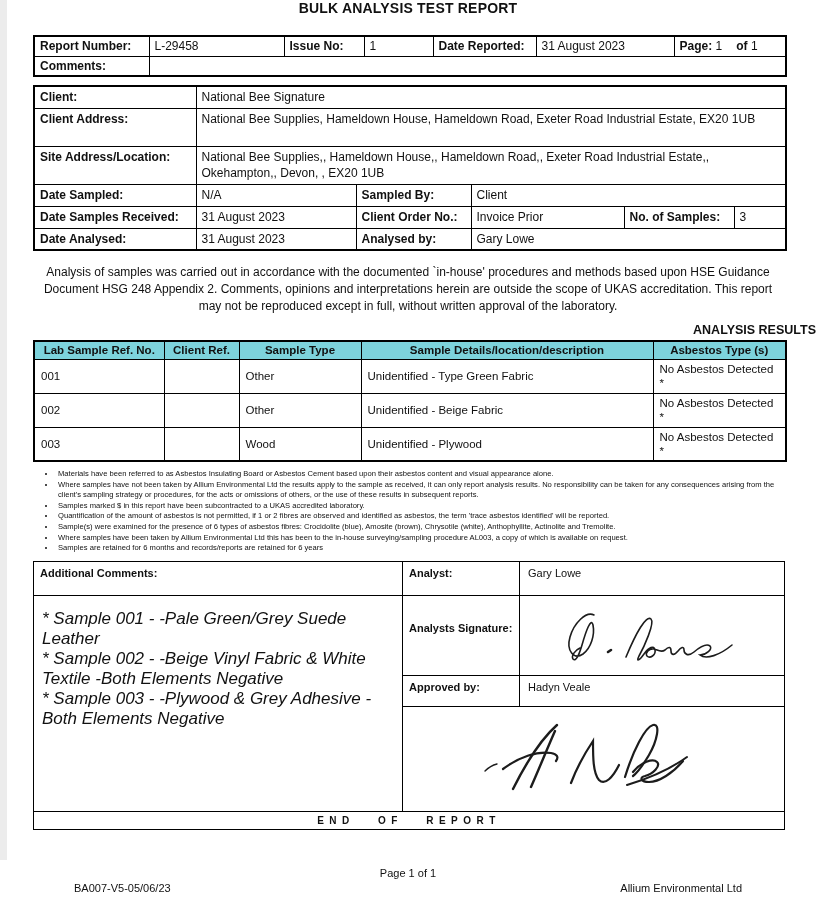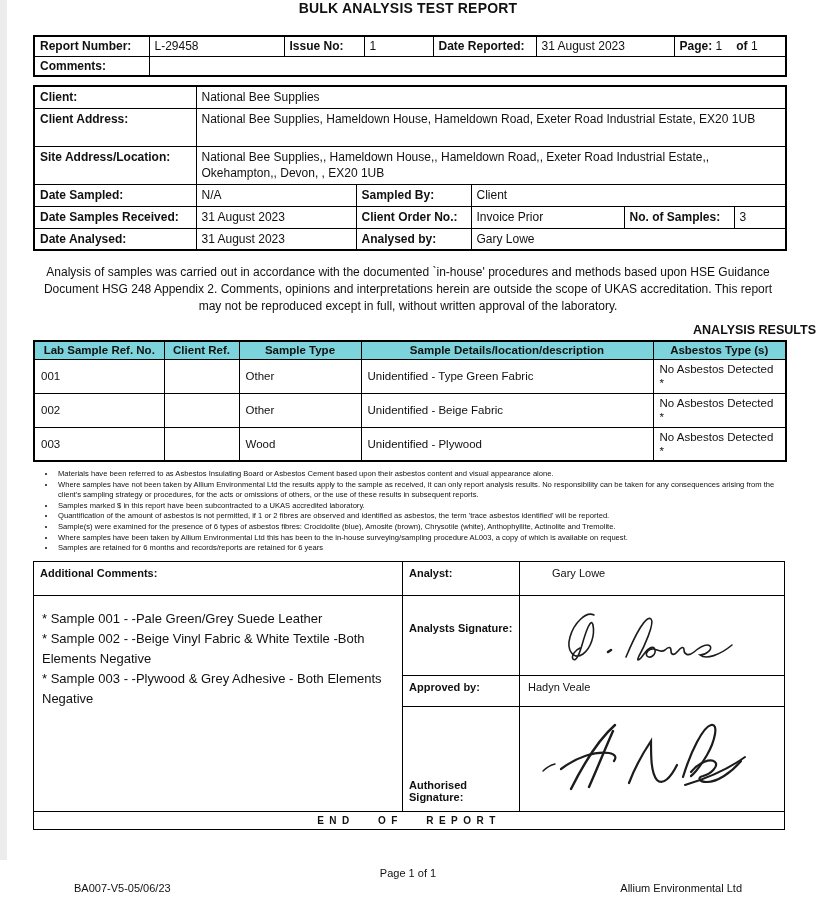--- a/index.html
+++ b/index.html
@@ -39,27 +39,27 @@
   #results-table td { height:34px; padding:2px 6px; vertical-align:middle; }
   #results-table td.asb { vertical-align:top; line-height:14px; }
 
   .notes { margin:7px 30px 0 46px; }
   .notes li { font-size:7.6px; line-height:10.6px; margin-left:10px; padding-left:2px; }
 
   .bottom-box { width:752px; margin:7px 0 0 33px; border:1.5px solid #000; }
   .bb-main { display:flex; }
   .bb-left { width:369px; border-right:1.5px solid #000; }
   .bb-left-head { height:34px; border-bottom:1.5px solid #000; font-size:11px; font-weight:700; padding:5px 6px; }
-  .bb-left-body { padding:13px 8px; font-size:13px; line-height:20px; }
+  .bb-left-body { padding:13px 8px; font-size:17px; line-height:20px;font-style:italic; }
   .bb-right { flex:1; display:flex; flex-direction:column; }
   .bb-row { display:flex; border-bottom:1.5px solid #000; }
   .bb-row:last-child { border-bottom:none; }
   .bb-lab { width:117px; border-right:1.5px solid #000; font-size:11px; font-weight:700; padding:5px 6px; }
   .bb-val { flex:1; font-size:11px; padding:5px 8px; }
-  .r1 { height:34px;gap:24px; } .r2 { height:80px; } .r3 { height:31px; } .r4 { height:104px; }
+  .r1 { height:34px; } .r2 { height:80px; } .r3 { height:31px; } .r4 { height:104px; }
   .r2 .bb-lab { padding-top:26px; }
   .r4 .bb-lab { display:flex; align-items:flex-end; padding-bottom:8px; }
   .sig-cell { display:flex; align-items:center; justify-content:center; padding:0; }
   .end-row { border-top:1.5px solid #000; height:18px; text-align:center; font-size:10px; font-weight:700;
              letter-spacing:.55em; word-spacing:1.5em; padding-top:3px; }
 
   .footer-page { text-align:center; font-size:11px; margin-top:37px; }
   .footer-row { display:flex; justify-content:space-between; font-size:11px; margin-top:3px; padding:0 74px 0 74px; }
 
   svg.sig { display:block; }
@@ -104,21 +104,21 @@
       <col style="width:162px">
       <col style="width:160px">
       <col style="width:115px">
       <col style="width:153px">
       <col style="width:110px">
       <col style="width:52px">
     </colgroup>
   <tbody>
       <tr>
     <td class="lbl">Client:</td>
-    <td colspan="5">National Bee Supplies</td>
+    <td colspan="5">National Bee Signature</td>
   </tr>
   <tr>
     <td class="lbl tall">Client Address:</td>
     <td colspan="5" class="tall">National Bee Supplies, Hameldown House, Hameldown Road, Exeter Road Industrial Estate, EX20 1UB</td>
   </tr>
   <tr>
     <td class="lbl tall">Site Address/Location:</td>
     <td colspan="5" class="tall">National Bee Supplies,, Hameldown House,, Hameldown Road,, Exeter Road Industrial Estate,, Okehampton,, Devon, , EX20 1UB</td>
   </tr>
   <tr>
@@ -221,21 +221,20 @@
             <path d="M66,49 l3,-2" stroke-width="2.6"></path>
             <path d="M84,54 C94,30 104,12 109,16 C113,20 102,44 97,53 C94,59 97,58 102,51 C107,44 112,42 113,47 C114,52 108,56 105,53 C103,50 107,45 112,46 C116,47 119,50 123,47 C127,43 129,44 129,48 C129,52 132,53 136,48 C139,44 142,43 142,47 C142,51 146,54 152,49 C158,44 164,40 168,43 C171,46 164,52 158,52 C164,57 178,52 190,42" stroke-width="1.6"></path>
           </svg>
         </div>
       </div>
       <div class="bb-row r3">
         <div class="bb-lab">Approved by:</div>
         <div class="bb-val">Hadyn Veale</div>
       </div>
       <div class="bb-row r4">
-        <div class="bb-lab">Authorised Signature:</div>
         <div class="bb-val sig-cell">
           <svg class="sig" width="230" height="88" viewBox="0 0 230 88">
             <path d="M6,56 C10,52 14,50 18,49" stroke-width="1.4"></path>
             <path d="M34,74 C46,50 62,24 78,10" stroke-width="2.4"></path>
             <path d="M24,54 C40,42 58,36 72,38 C78,39 80,42 77,46" stroke-width="2.2"></path>
             <path d="M52,72 C60,54 68,34 76,16" stroke-width="2.4"></path>
             <path d="M92,68 C98,52 106,38 114,26 C114,42 114,58 120,65 C126,71 134,62 140,50" stroke-width="2.2"></path>
             <path d="M146,62 C154,36 166,12 174,10 C182,8 178,26 170,40 C164,50 158,58 154,61" stroke-width="2.2"></path>
             <path d="M154,57 C162,47 174,43 178,47 C182,51 174,59 166,61 C160,62 162,67 170,67 C180,67 194,58 204,46" stroke-width="2.2"></path>
             <path d="M148,70 C168,64 190,55 208,42" stroke-width="2"></path>

